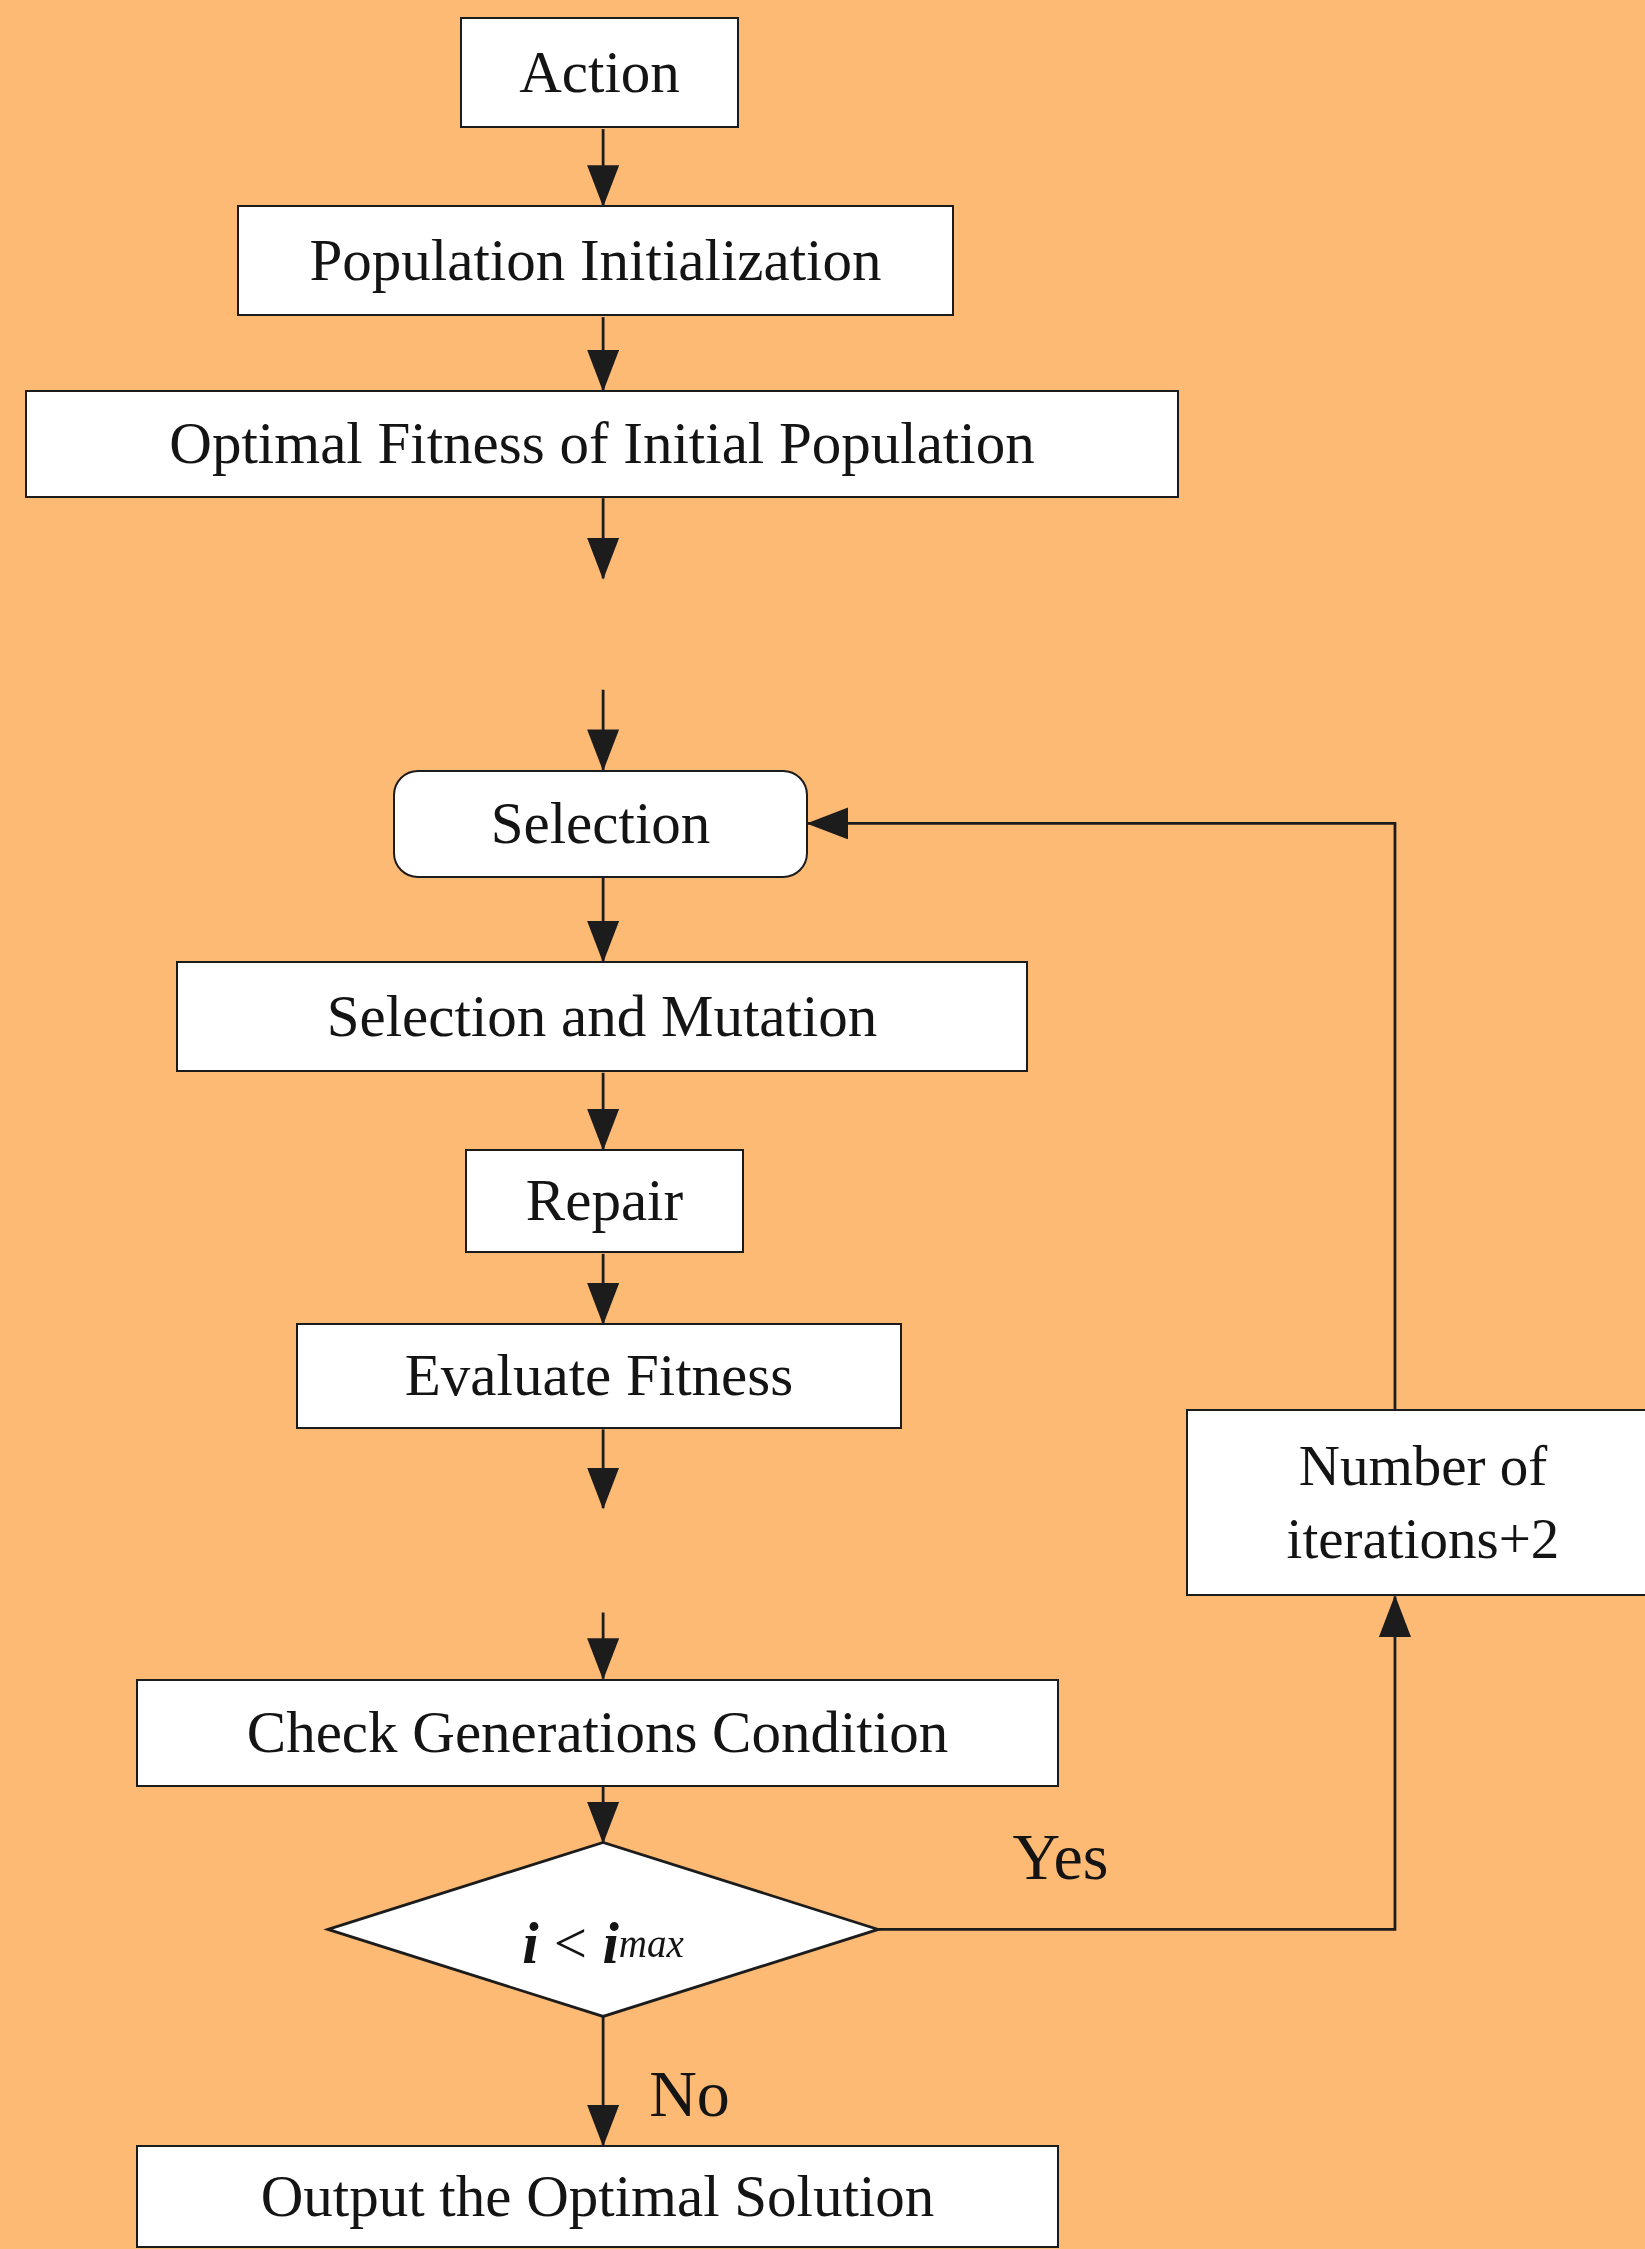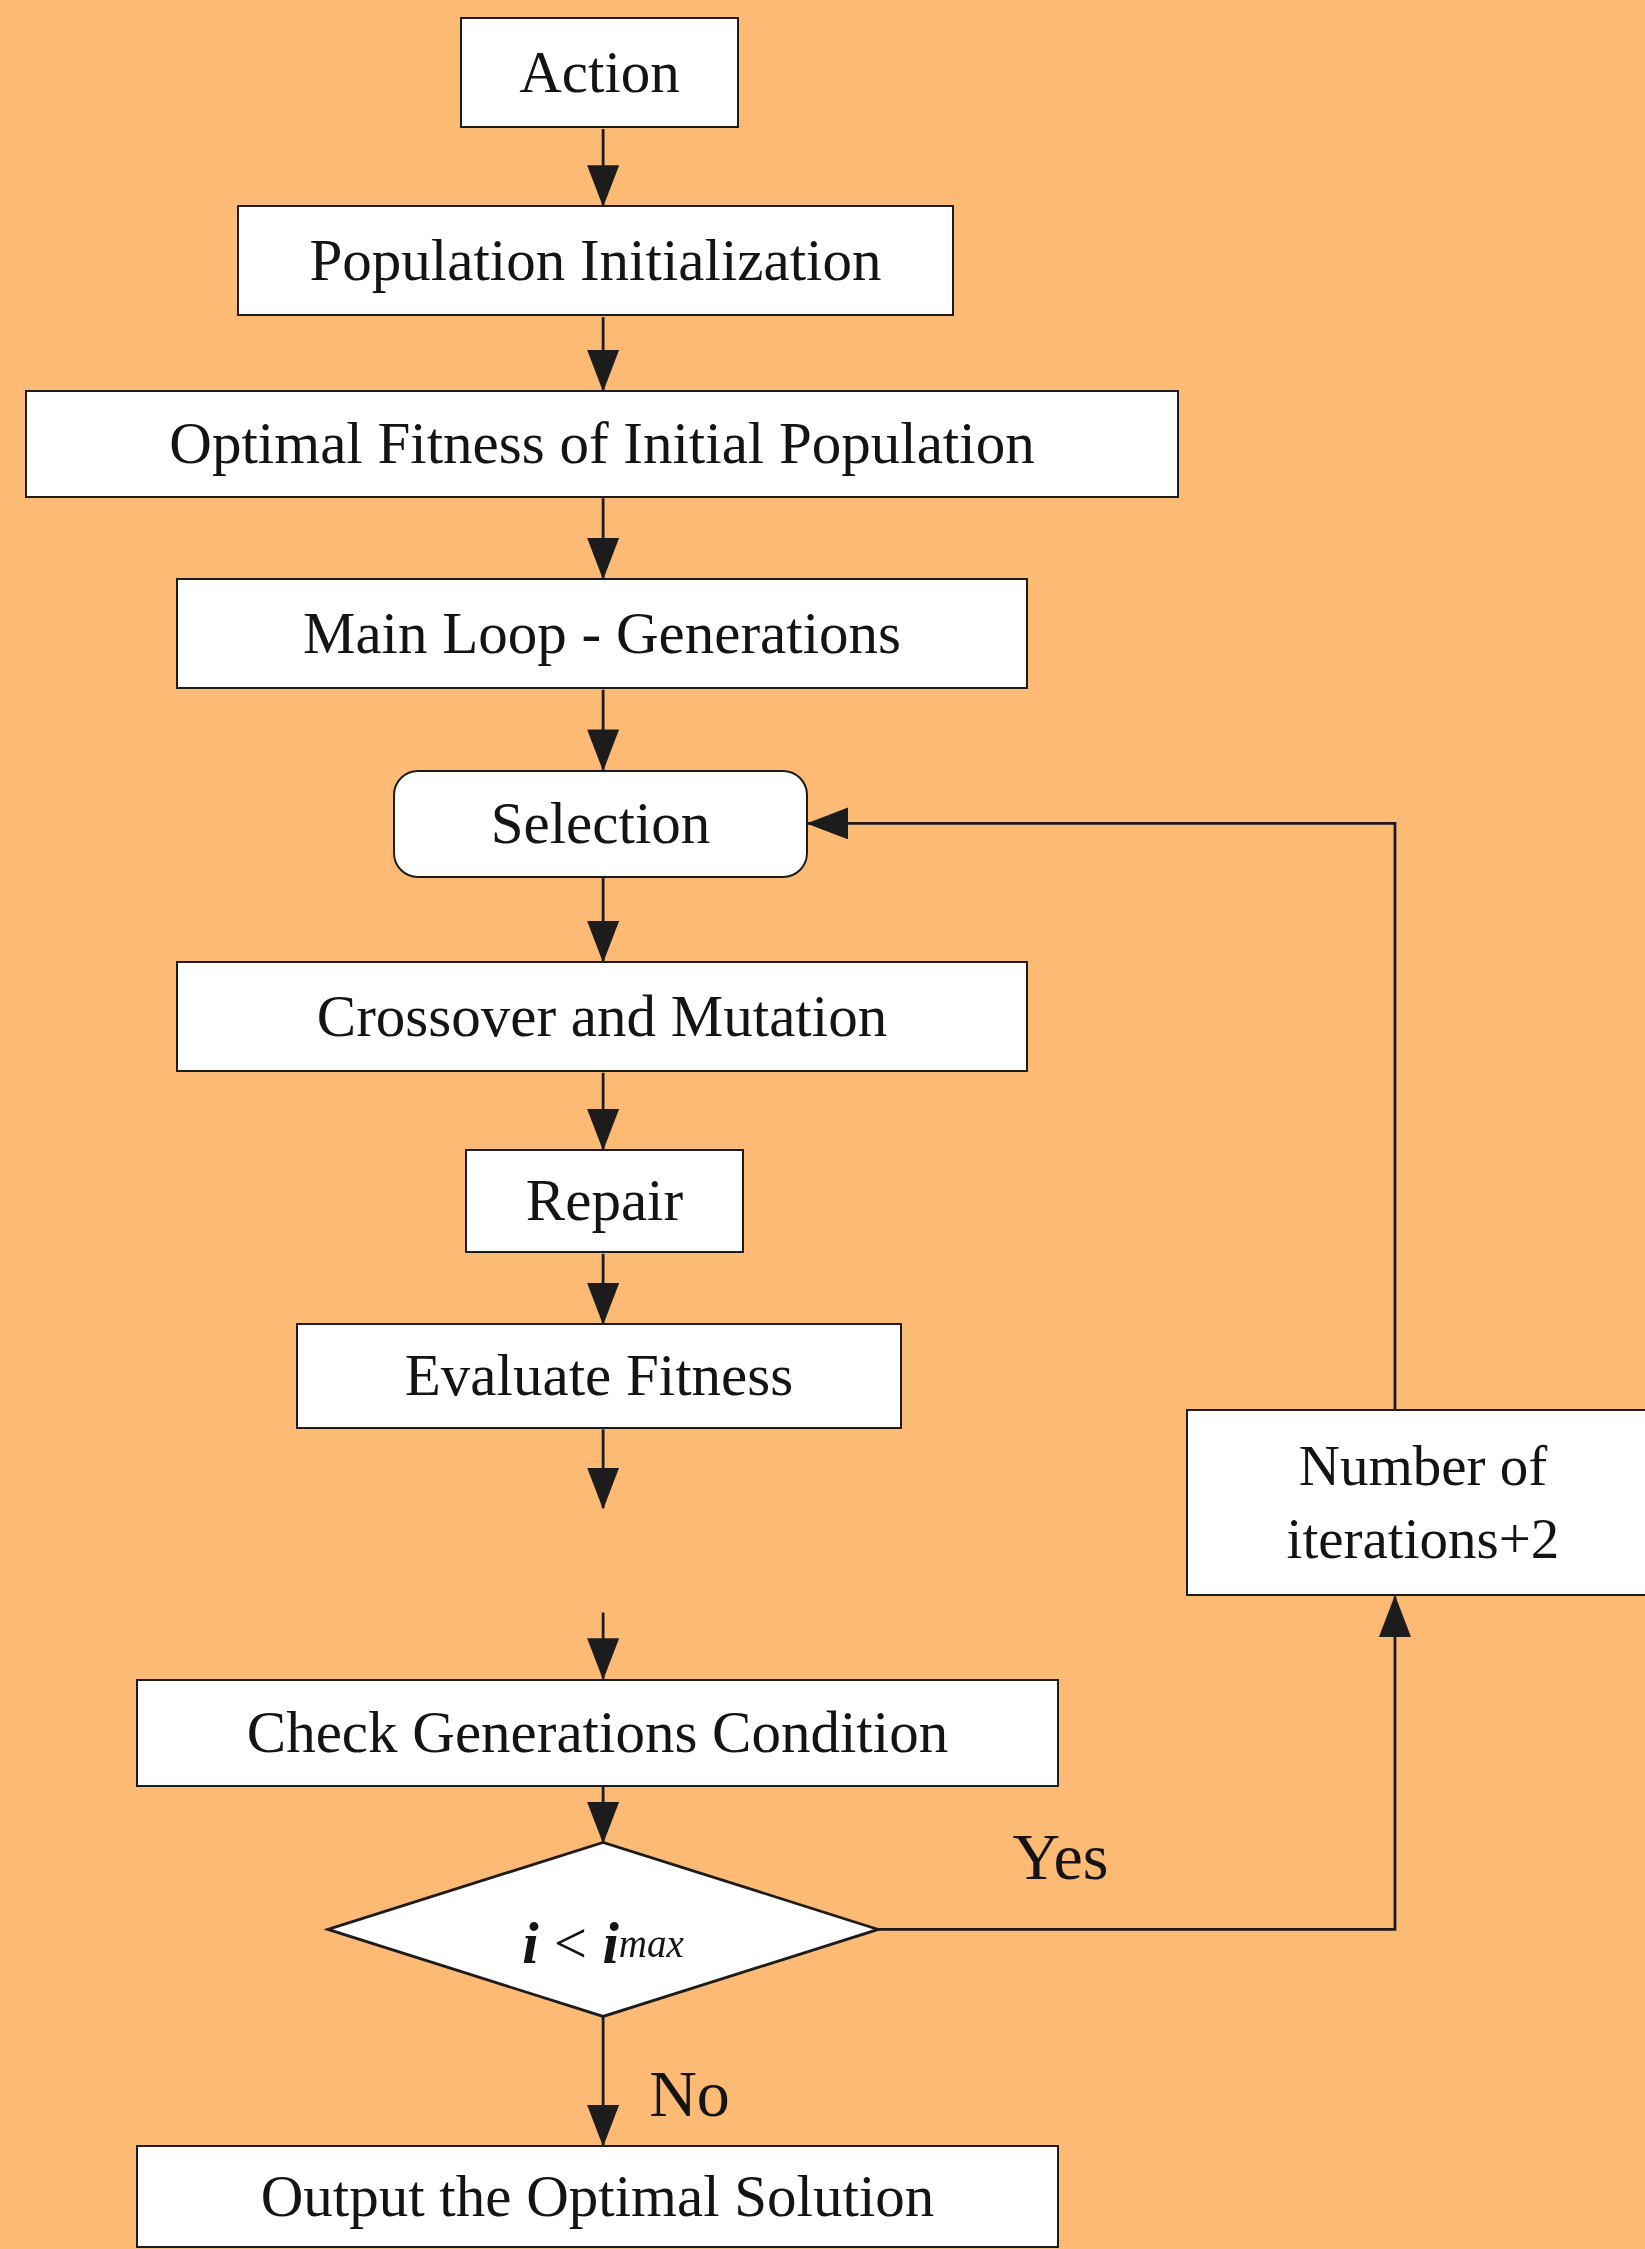--- a/index.html
+++ b/index.html
@@ -116,30 +116,27 @@
   </div>
 
   <div class="node" id="n-popinit">
     <span>Population Initialization</span>
   </div>
 
   <div class="node" id="n-evalinit">
     <span>Optimal Fitness of Initial Population</span>
   </div>
 
-  <div class="node" id="n-mainloop">
-    <span>Main Loop - Generations</span>
-  </div>
 
   <div class="node" id="n-selection">
     <span>Selection</span>
   </div>
 
   <div class="node" id="n-crossover">
-    <span>Crossover and Mutation</span>
+    <span>Selection and Mutation</span>
   </div>
 
   <div class="node" id="n-repair">
     <span>Repair</span>
   </div>
 
   <div class="node" id="n-evalfit">
     <span>Evaluate Fitness</span>
   </div>
 

